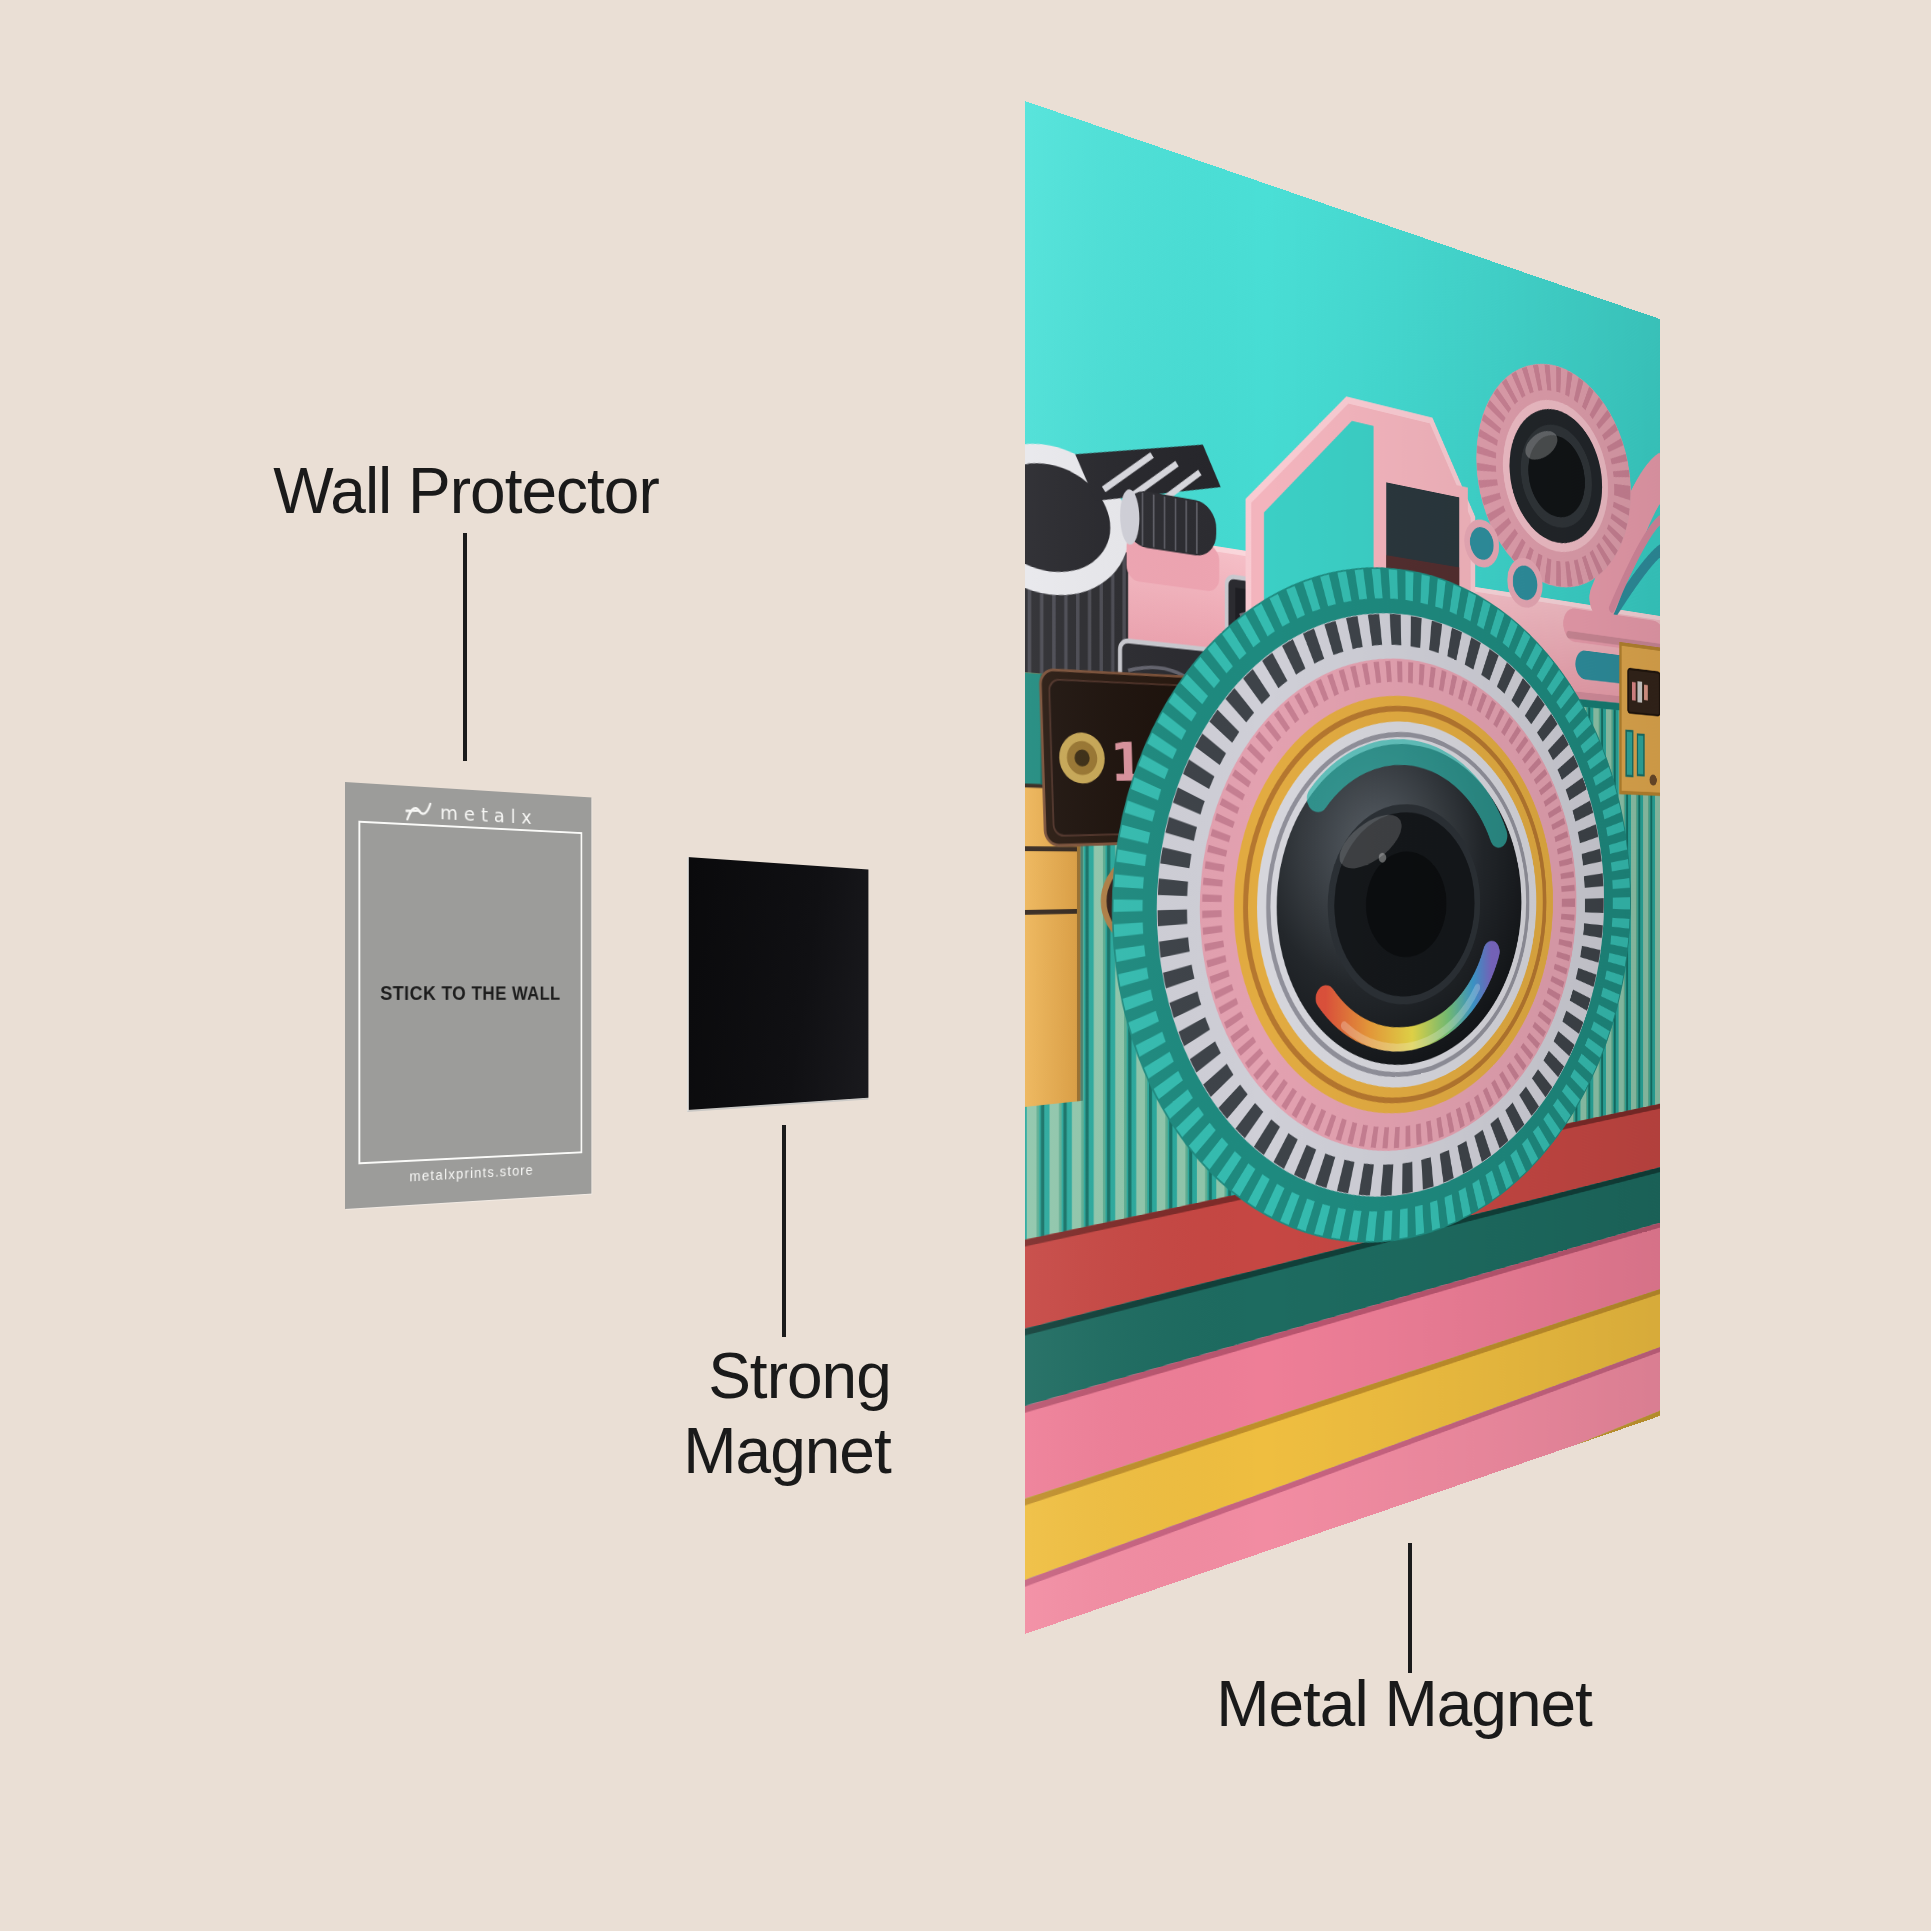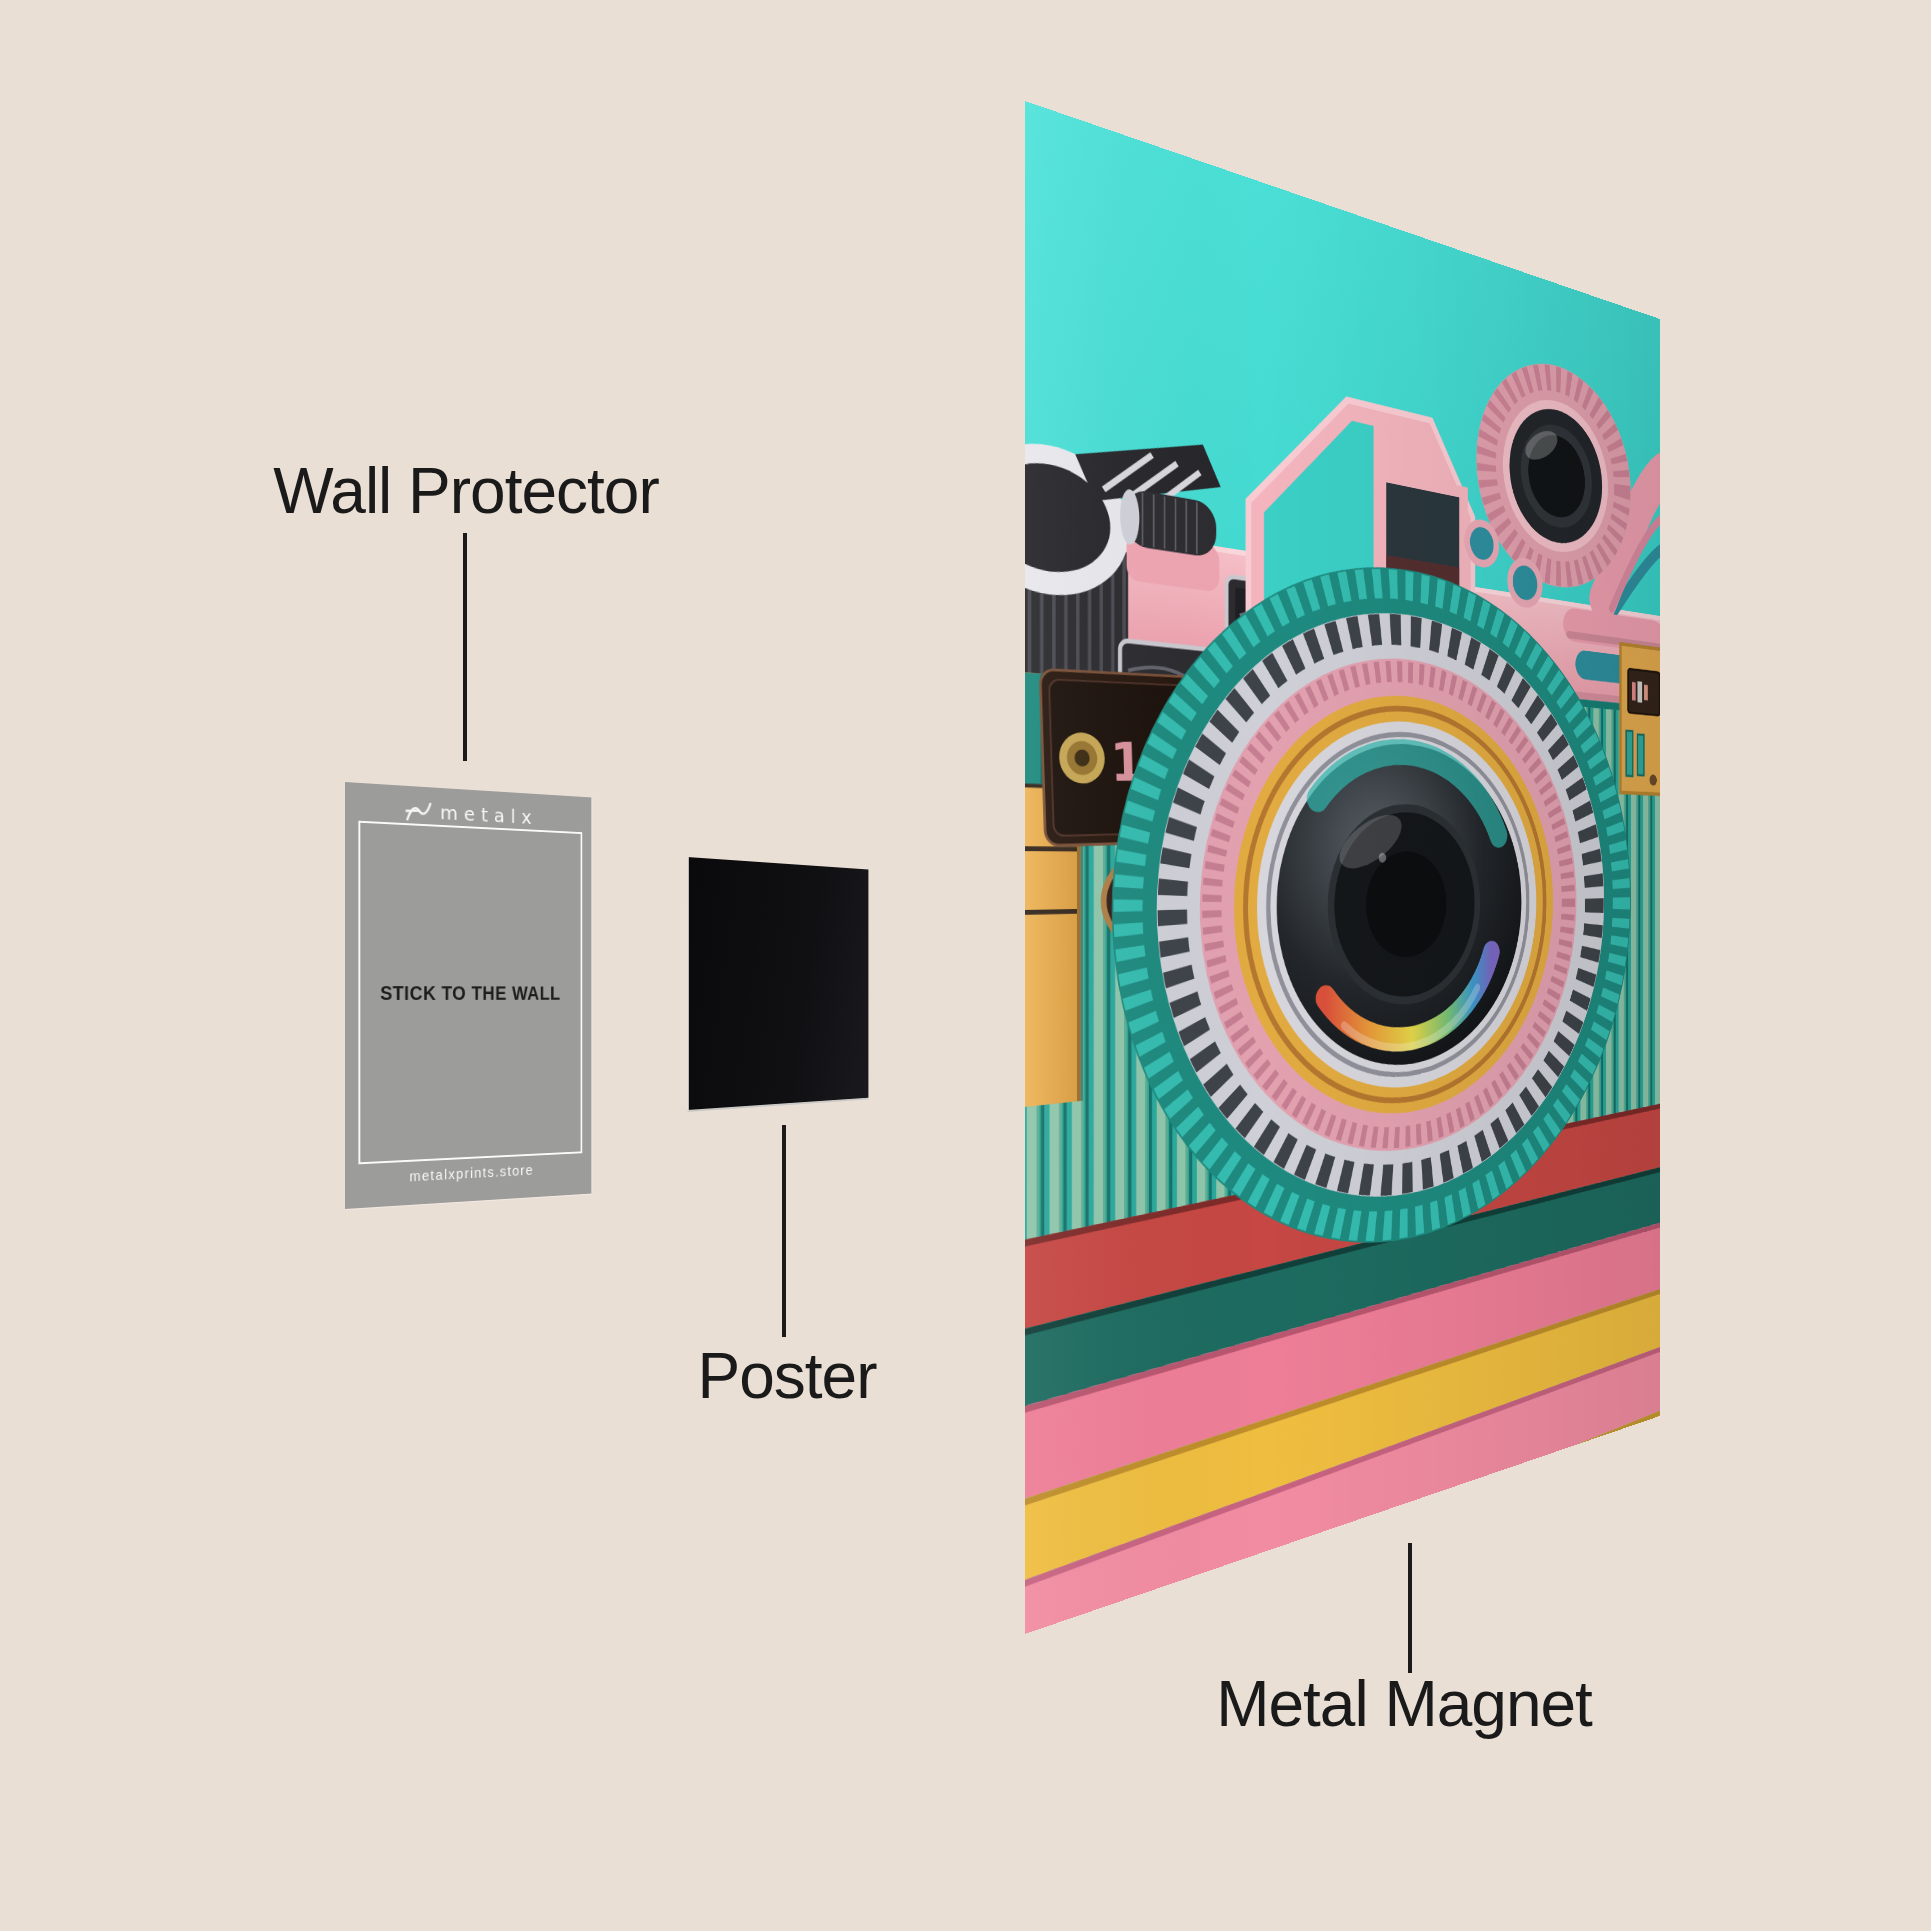--- a/index.html
+++ b/index.html
@@ -62,21 +62,22 @@
     overflow:hidden;background:#3CD9CF;
   }
   .poster svg{display:block;width:100%;height:100%;}
 </style>
 </head>
 <body>
 
 <div class="label" style="left:466px;top:459px">Wall Protector</div>
 
 <div class="label two-line" style="left:787px;top:1339px">
-  <div>Poster</div>
+  <div>Strong</div>
+  <div>Magnet</div>
 </div>
 
 <div class="label" style="left:1404px;top:1672px">Metal Magnet</div>
 
 <div class="pointer-line" style="left:463px;top:533px;height:228px"></div>
 <div class="pointer-line" style="left:782px;top:1125px;height:212px"></div>
 <div class="pointer-line" style="left:1408px;top:1543px;height:130px"></div>
 
 <div class="card">
   <div class="card-logo">

